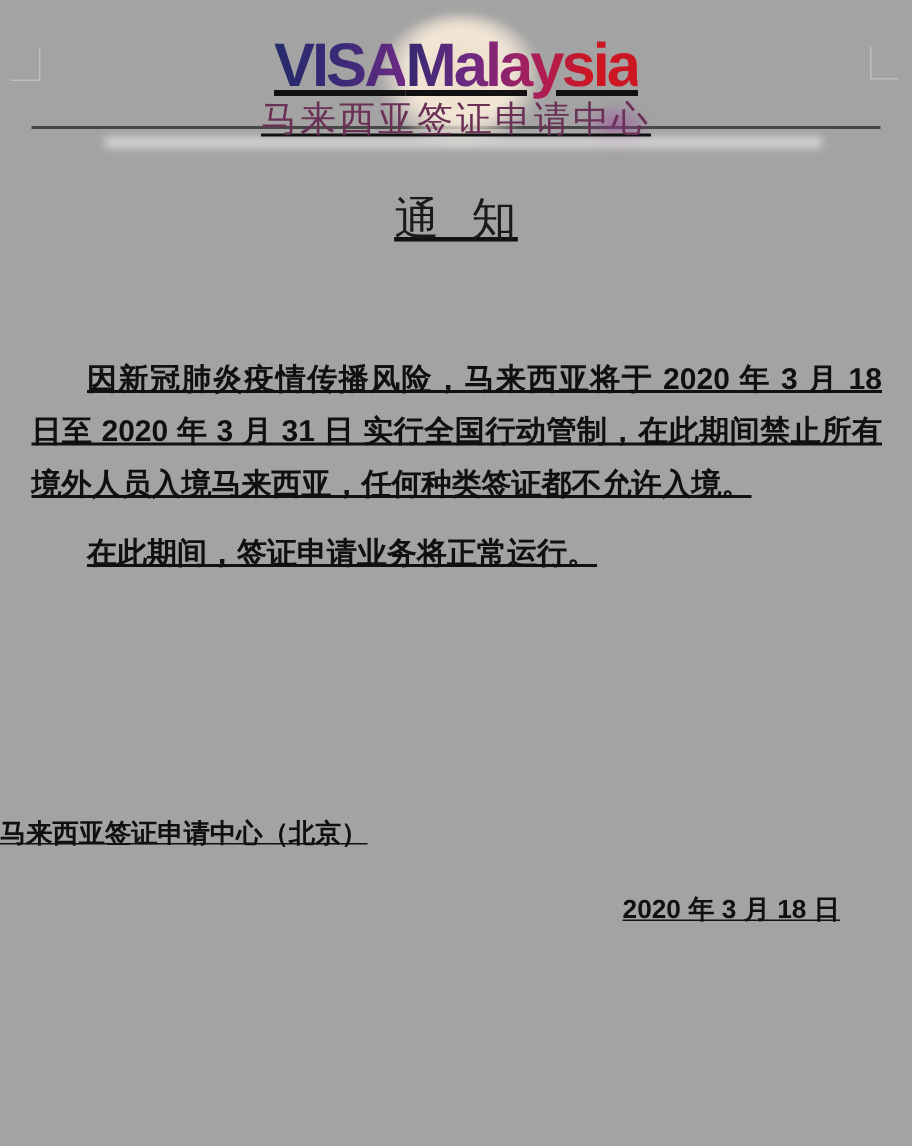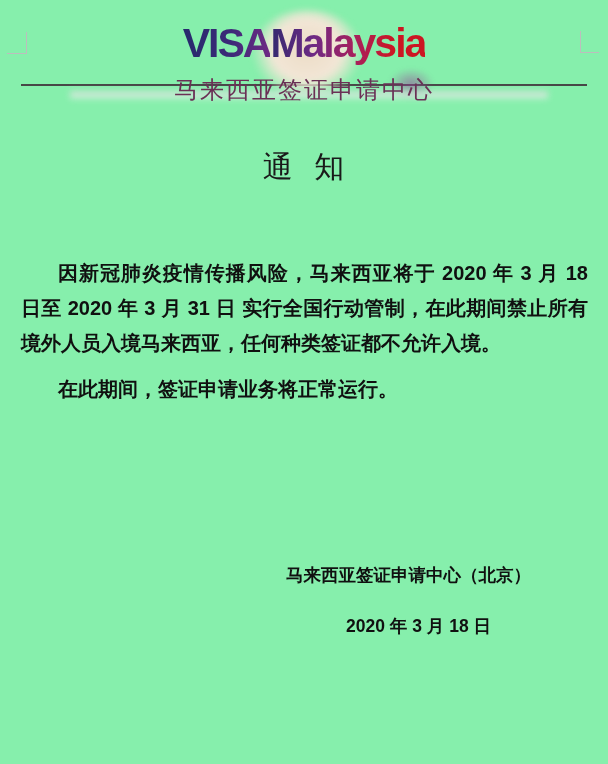--- a/index.html
+++ b/index.html
@@ -1,24 +1,25 @@
 <!DOCTYPE html>
 <html style="--navy: #262a6c; --purple: #6e2a84; --magenta: #a81f5c; --red: #cc1622; --subtitle: #6a3055; --globe: #ecdcc6;"><head>
 <meta charset="utf-8">
 <style>
   * { margin: 0; padding: 0; box-sizing: border-box; }
   html, body { background: #ffffff; }
   .page {
     position: relative;
     width: 608px;
     height: 764px;
-    background: #86efac;
+    background: #a3a3a3;
     overflow: hidden;
     font-family: "Liberation Sans", sans-serif;
     color: #111111;
+    text-decoration: underline;
   }
 
   
   .mark { position: absolute; }
   .mark-tl {
     left: 7px; top: 32px; width: 20px; height: 22px;
     border-right: 1px solid #bdbdbd;
     border-bottom: 1px solid #bdbdbd;
   }
   .mark-tr {
@@ -56,40 +57,40 @@
     -webkit-background-clip: text; background-clip: text;
     -webkit-text-fill-color: transparent; color: transparent;
   }
   .brand-malaysia {
     background: linear-gradient(90deg, #33296f 0%, var(--purple, #6e2a84) 28%, var(--magenta, #a81f5c) 55%, var(--red, #cc1622) 80%, #cc1622 100%);
     -webkit-background-clip: text; background-clip: text;
     -webkit-text-fill-color: transparent; color: transparent;
   }
   .subtitle {
     position: relative; z-index: 1;
-    margin-top: 11px;
+    margin-top: 1px;
     font-family: "Liberation Serif", serif;
     font-size: 24px;
     line-height: 30px;
     letter-spacing: 2px;
     color: var(--subtitle, #6a3055);
   }
 
   
   .rule { margin: 2px 21px 0 21px; border-top: 2px solid #474747; }
   .rule-shadow {
     height: 9px; margin: 5px 60px 0 70px;
     background: linear-gradient(180deg, #d6d6d6 0%, #efefef 60%, rgba(255,255,255,0) 100%);
     filter: blur(3px);
     opacity: 0.75;
   }
 
   
   .title {
-    margin-top: 48px;
+    margin-top: 28px;
     text-align: center;
     font-family: "Liberation Serif", serif;
     font-weight: 400;
     font-size: 30px;
     line-height: 38px;
     color: #1a1a1a;
     word-spacing: 12px;
     letter-spacing: 1px;
   }
 
@@ -102,29 +103,29 @@
     text-align: justify;
     color: #101010;
   }
   .bodytext p { text-indent: 37px; margin-bottom: 11px; }
   .bodytext p:last-child { margin-bottom: 0; }
 
   
   .signature {
     margin-top: 157px;
     padding-right: 77px;
-    text-align: right;
+    text-align: left;
     font-size: 17.5px;
     font-weight: 700;
     line-height: 22px;
     color: #101010;
   }
   .date {
     margin-top: 29px;
-    padding-right: 117px;
+    padding-right: 48px;
     text-align: right;
     font-size: 17.5px;
     font-weight: 700;
     line-height: 22px;
     color: #101010;
   }
 </style>
 </head>
 <body>
 

